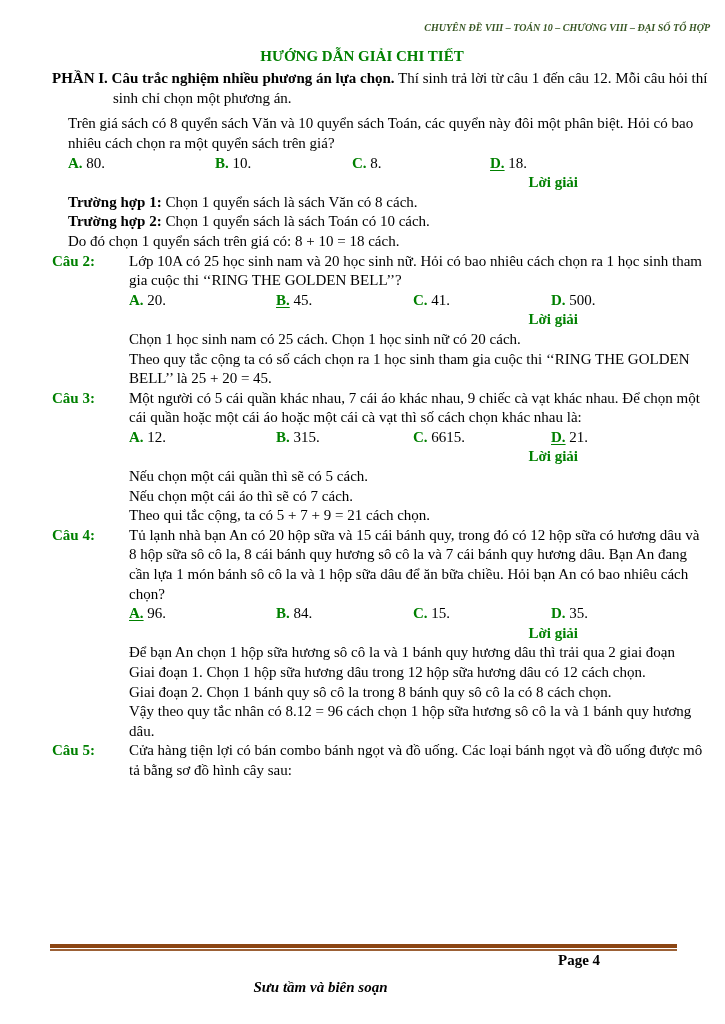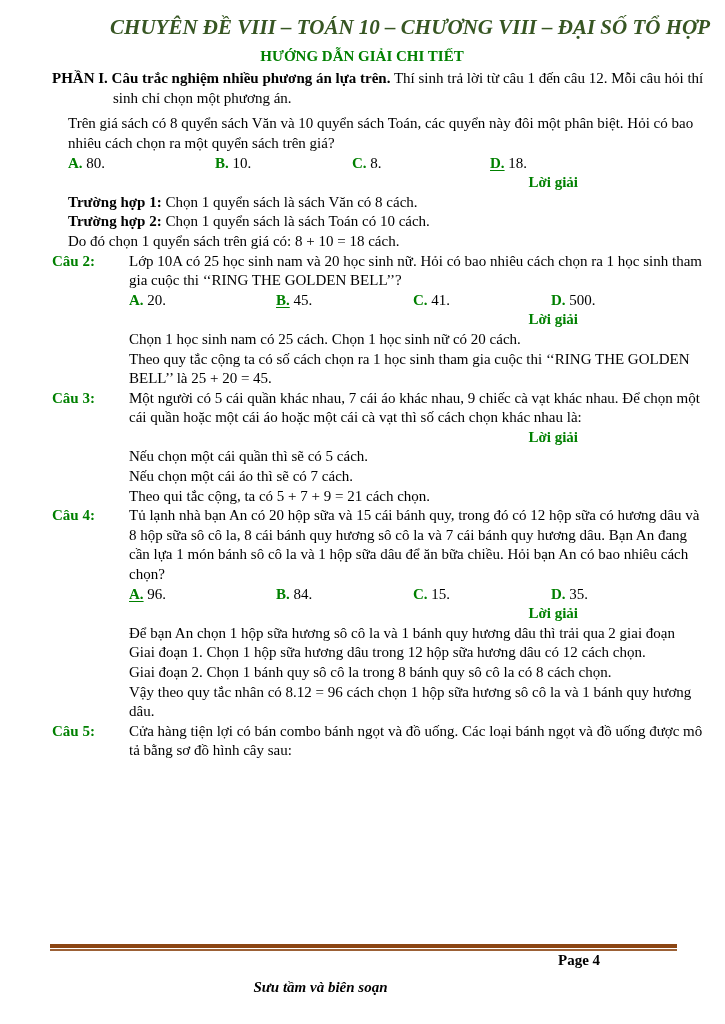--- a/index.html
+++ b/index.html
@@ -12,21 +12,21 @@
     color:#000;
     position:relative;
     overflow:hidden;
   }
   .content { padding:18px 15px 0 52px; }
   .doc-header {
     text-align:right;
     font-weight:bold;
     font-style:italic;
     color:var(--header-green,#375623);
-    font-size:21px;
+    font-size:10px;
     white-space:nowrap;
   }
   .doc-subheader {
     text-align:center;
     font-weight:bold;
     color:var(--accent-green,#008000);
     margin:9px 38px 3px 0;
   }
   .part-heading { padding-left:61px; text-indent:-61px; margin-bottom:6px; }
   .part-heading b { font-weight:bold; }
@@ -53,21 +53,21 @@
     text-align:center; text-indent:36px;
     font-weight:bold; font-style:italic;
   }
 </style>
 </head>
 <body>
 
 <div class="content">
   <div class="doc-header">CHUYÊN ĐỀ VIII – TOÁN 10 – CHƯƠNG VIII – ĐẠI SỐ TỔ HỢP</div>
   <div class="doc-subheader">HƯỚNG DẪN GIẢI CHI TIẾT</div>
-  <div class="part-heading"><b>PHẦN I. Câu trắc nghiệm nhiều phương án lựa trên.</b><span> Thí sinh trả lời từ câu 1 đến câu 12. Mỗi câu hỏi thí sinh chỉ chọn một phương án.</span></div>
+  <div class="part-heading"><b>PHẦN I. Câu trắc nghiệm nhiều phương án lựa chọn.</b><span> Thí sinh trả lời từ câu 1 đến câu 12. Mỗi câu hỏi thí sinh chỉ chọn một phương án.</span></div>
   <div id="questions">
       <div class="question">
         <div class="q-body">
           <div class="q-text">Trên giá sách có 8 quyển sách Văn và 10 quyển sách Toán, các quyển này đôi một phân biệt. Hỏi có bao nhiêu cách chọn ra một quyển sách trên giá?</div>
           <div class="options">
             <span class="opt"><span class="opt-letter">A.</span> <span class="opt-text">80.</span></span>
             <span class="opt"><span class="opt-letter">B.</span> <span class="opt-text">10.</span></span>
             <span class="opt"><span class="opt-letter">C.</span> <span class="opt-text">8.</span></span>
             <span class="opt"><span class="opt-letter correct">D.</span> <span class="opt-text">18.</span></span>
           </div>
@@ -89,20 +89,26 @@
           </div>
           <div class="sol-header">Lời giải</div>
           <div class="sol-line">Chọn 1 học sinh nam có 25 cách. Chọn 1 học sinh nữ có 20 cách.</div>
           <div class="sol-line">Theo quy tắc cộng ta có số cách chọn ra 1 học sinh tham gia cuộc thi ‘‘RING THE GOLDEN BELL’’ là 25 + 20 = 45.</div>
         </div>
       </div>
       <div class="question">
         <div class="q-label">Câu 3:</div>
         <div class="q-body">
           <div class="q-text">Một người có 5 cái quần khác nhau, 7 cái áo khác nhau, 9 chiếc cà vạt khác nhau. Để chọn một cái quần hoặc một cái áo hoặc một cái cà vạt thì số cách chọn khác nhau là:</div>
+          <div class="options">
+            <span class="opt"><span class="opt-letter">A.</span> <span class="opt-text">12.</span></span>
+            <span class="opt"><span class="opt-letter">B.</span> <span class="opt-text">315.</span></span>
+            <span class="opt"><span class="opt-letter">C.</span> <span class="opt-text">6615.</span></span>
+            <span class="opt"><span class="opt-letter correct">D.</span> <span class="opt-text">21.</span></span>
+          </div>
           <div class="sol-header">Lời giải</div>
           <div class="sol-line">Nếu chọn một cái quần thì sẽ có 5 cách.</div>
           <div class="sol-line">Nếu chọn một cái áo thì sẽ có 7 cách.</div>
           <div class="sol-line">Theo qui tắc cộng, ta có 5 + 7 + 9 = 21 cách chọn.</div>
         </div>
       </div>
       <div class="question">
         <div class="q-label">Câu 4:</div>
         <div class="q-body">
           <div class="q-text">Tủ lạnh nhà bạn An có 20 hộp sữa và 15 cái bánh quy, trong đó có 12 hộp sữa có hương dâu và 8 hộp sữa sô cô la, 8 cái bánh quy hương sô cô la và 7 cái bánh quy hương dâu. Bạn An đang cần lựa 1 món bánh sô cô la và 1 hộp sữa dâu để ăn bữa chiều. Hỏi bạn An có bao nhiêu cách chọn?</div>

